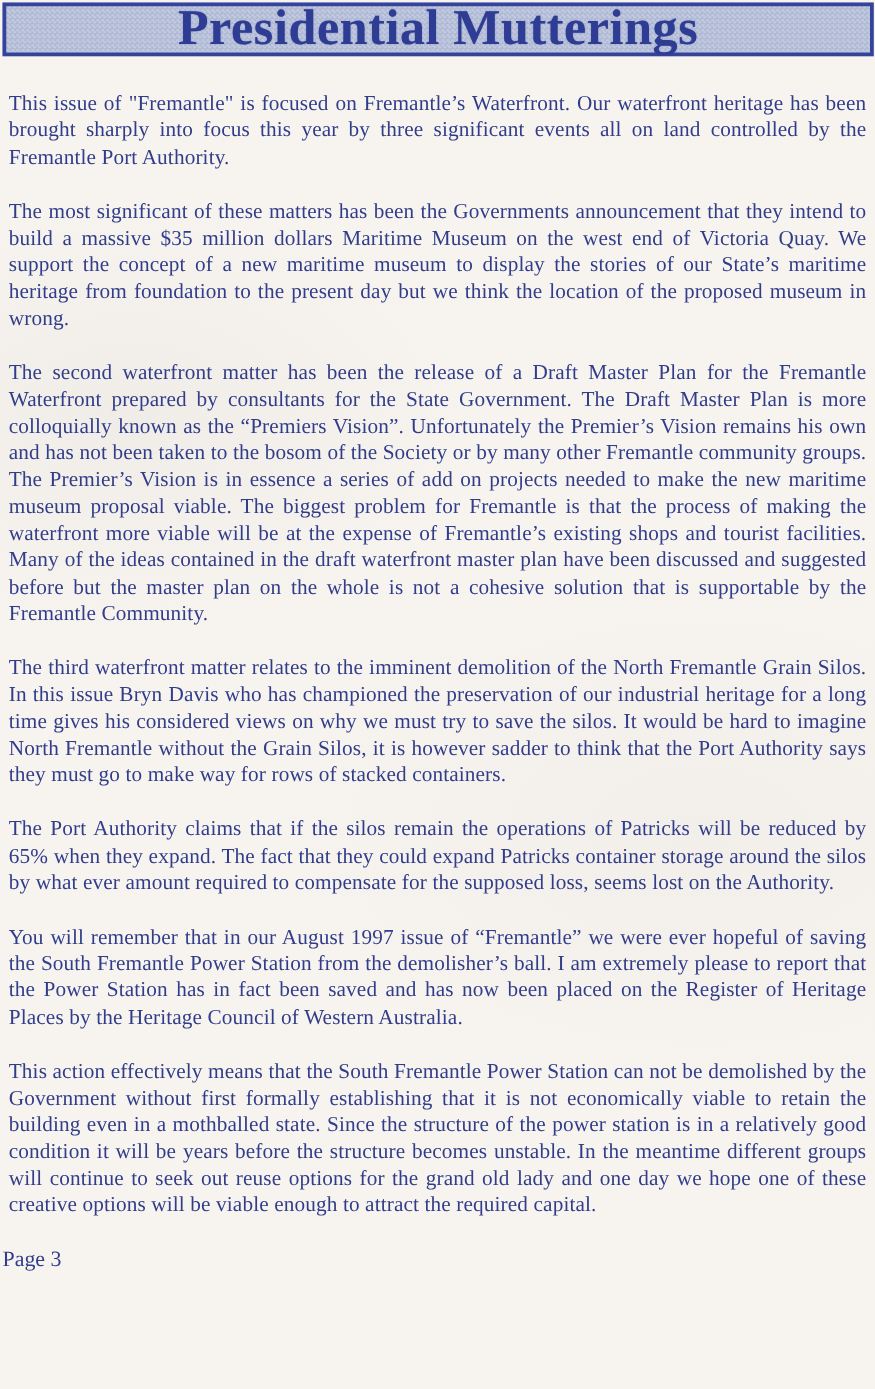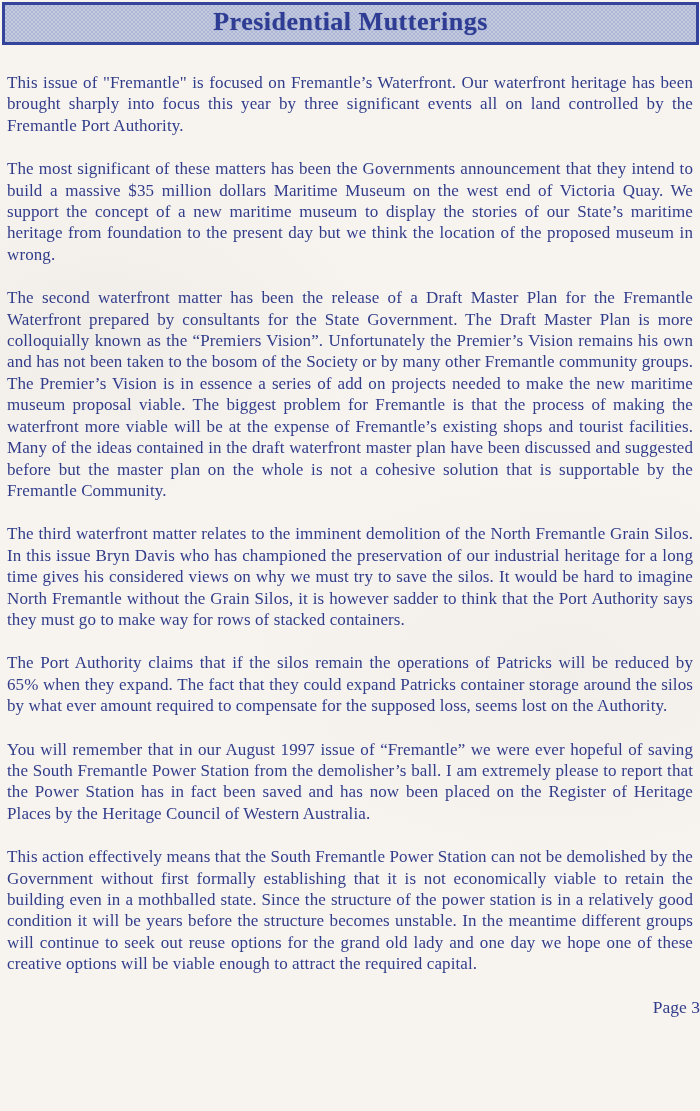--- a/index.html
+++ b/index.html
@@ -29,21 +29,21 @@
     border: 3px solid #35449b;
     background:
       repeating-conic-gradient(#c3cade 0% 25%, #aeb8d6 0% 50%) 0 0 / 4px 4px,
       #b7c0da;
     display: flex;
     align-items: center;
     justify-content: center;
   }
   .banner-title {
     font-weight: bold;
-    font-size: 26px;
+    font-size: 40px;
     letter-spacing: 0.5px;
     color: #2e3c94;
     text-shadow: 0 0 1px rgba(46,60,148,0.55);
     line-height: 1;
     padding-bottom: 3px;
   }
   .body-text {
     box-sizing: border-box;
     width: 696px;
     padding: 27px 5px 0 5px;
@@ -55,21 +55,21 @@
     line-height: 21.4px;
     text-align: justify;
     text-justify: inter-word;
     letter-spacing: 0.1px;
   }
   .body-text p.last {
     margin-bottom: 8px;
     text-align: left;
   }
   .page-footer {
-    text-align: right;
+    text-align: left;
     font-size: 17.5px;
     color: #323d89;
     margin-top: 2px;
   }
 </style>
 </head>
 <body>
 
 <div class="page">
 

